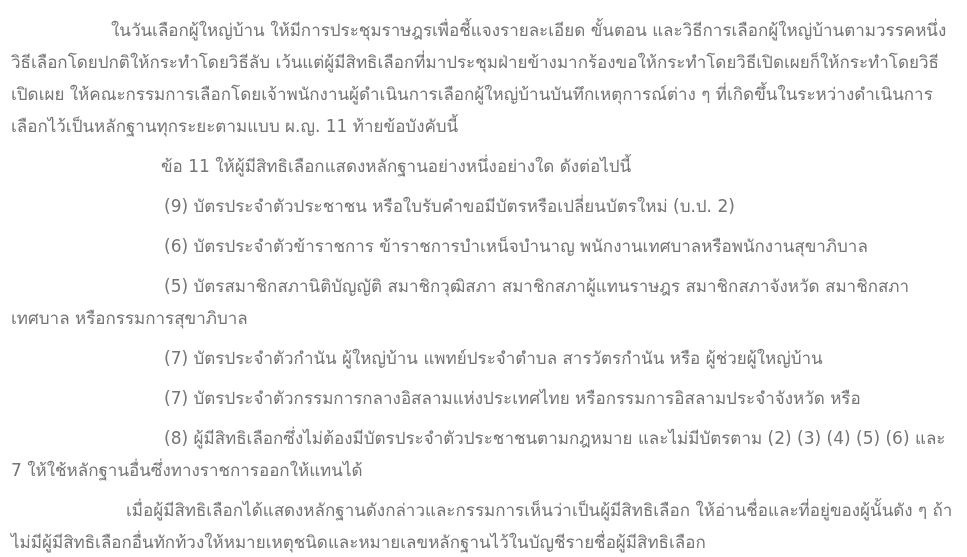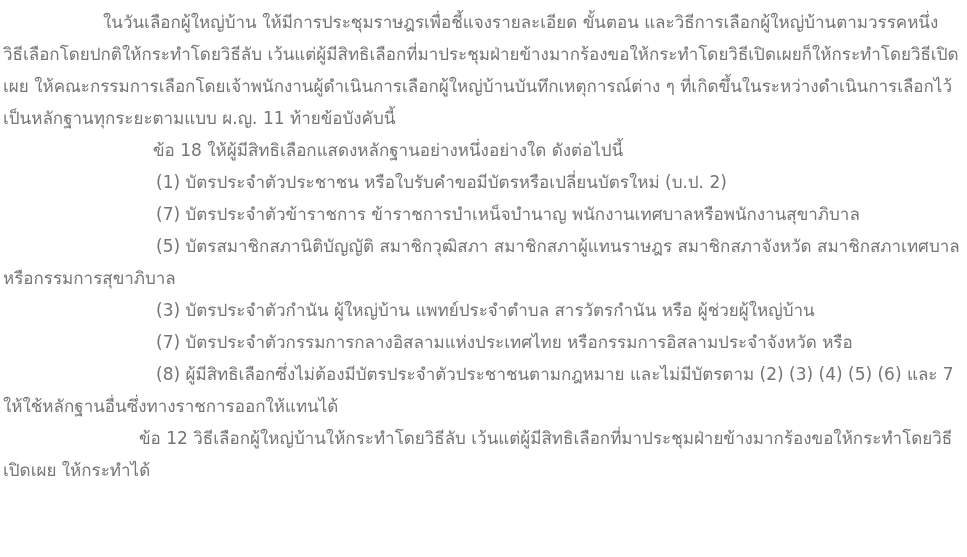--- a/index.html
+++ b/index.html
@@ -13,50 +13,51 @@
     overflow: hidden;
     font-family: "DejaVu Sans", "Liberation Sans", sans-serif;
     font-size: 17px;
     line-height: 32px;
     color: #757575;
   }
   .doc {
     padding: 6px 4px 0 3px;
   }
   .para {
-    margin: 0;
+    margin: 8px;
     text-align: left;
     white-space: normal;
   }
   
   .ind-intro   { text-indent: 100px; }
   .ind-clause11{ text-indent: 150px; }
   .ind-item    { text-indent: 153px; }
   .ind-verify  { text-indent: 115px; }
   .ind-clause12{ text-indent: 136px; }
 </style>
 </head>
 <body>
 
 <div class="doc">
 
   <p class="para ind-intro">ในวันเลือกผู้ใหญ่บ้าน ให้มีการประชุมราษฎรเพื่อชี้แจงรายละเอียด ขั้นตอน และวิธีการเลือกผู้ใหญ่บ้านตามวรรคหนึ่ง วิธีเลือกโดยปกติให้กระทำโดยวิธีลับ เว้นแต่ผู้มีสิทธิเลือกที่มาประชุมฝ่ายข้างมากร้องขอให้กระทำโดยวิธีเปิดเผยก็ให้กระทำโดยวิธีเปิดเผย ให้คณะกรรมการเลือกโดยเจ้าพนักงานผู้ดำเนินการเลือกผู้ใหญ่บ้านบันทึกเหตุการณ์ต่าง ๆ ที่เกิดขึ้นในระหว่างดำเนินการเลือกไว้เป็นหลักฐานทุกระยะตามแบบ ผ.ญ. 11 ท้ายข้อบังคับนี้</p>
 
-  <p class="para ind-clause11">ข้อ 18 ให้ผู้มีสิทธิเลือกแสดงหลักฐานอย่างหนึ่งอย่างใด ดังต่อไปนี้</p>
+  <p class="para ind-clause11">ข้อ 11 ให้ผู้มีสิทธิเลือกแสดงหลักฐานอย่างหนึ่งอย่างใด ดังต่อไปนี้</p>
 
-  <p class="para ind-item">(1) บัตรประจำตัวประชาชน หรือใบรับคำขอมีบัตรหรือเปลี่ยนบัตรใหม่ (บ.ป. 2)</p>
+  <p class="para ind-item">(9) บัตรประจำตัวประชาชน หรือใบรับคำขอมีบัตรหรือเปลี่ยนบัตรใหม่ (บ.ป. 2)</p>
 
-  <p class="para ind-item">(7) บัตรประจำตัวข้าราชการ ข้าราชการบำเหน็จบำนาญ พนักงานเทศบาลหรือพนักงานสุขาภิบาล</p>
+  <p class="para ind-item">(6) บัตรประจำตัวข้าราชการ ข้าราชการบำเหน็จบำนาญ พนักงานเทศบาลหรือพนักงานสุขาภิบาล</p>
 
   <p class="para ind-item">(5) บัตรสมาชิกสภานิติบัญญัติ สมาชิกวุฒิสภา สมาชิกสภาผู้แทนราษฎร สมาชิกสภาจังหวัด สมาชิกสภาเทศบาล หรือกรรมการสุขาภิบาล</p>
 
 
 
-  <p class="para ind-item">(3) บัตรประจำตัวกำนัน ผู้ใหญ่บ้าน แพทย์ประจำตำบล สารวัตรกำนัน หรือ ผู้ช่วยผู้ใหญ่บ้าน</p>
+  <p class="para ind-item">(7) บัตรประจำตัวกำนัน ผู้ใหญ่บ้าน แพทย์ประจำตำบล สารวัตรกำนัน หรือ ผู้ช่วยผู้ใหญ่บ้าน</p>
 
   <p class="para ind-item">(7) บัตรประจำตัวกรรมการกลางอิสลามแห่งประเทศไทย หรือกรรมการอิสลามประจำจังหวัด หรือ</p>
 
   <p class="para ind-item">(8) ผู้มีสิทธิเลือกซึ่งไม่ต้องมีบัตรประจำตัวประชาชนตามกฎหมาย และไม่มีบัตรตาม (2) (3) (4) (5) (6) และ 7 ให้ใช้หลักฐานอื่นซึ่งทางราชการออกให้แทนได้</p>
 
+  <p class="para ind-verify">เมื่อผู้มีสิทธิเลือกได้แสดงหลักฐานดังกล่าวและกรรมการเห็นว่าเป็นผู้มีสิทธิเลือก ให้อ่านชื่อและที่อยู่ของผู้นั้นดัง ๆ ถ้าไม่มีผู้มีสิทธิเลือกอื่นทักท้วงให้หมายเหตุชนิดและหมายเลขหลักฐานไว้ในบัญชีรายชื่อผู้มีสิทธิเลือก</p>
 
   <p class="para ind-clause12">ข้อ 12 วิธีเลือกผู้ใหญ่บ้านให้กระทำโดยวิธีลับ เว้นแต่ผู้มีสิทธิเลือกที่มาประชุมฝ่ายข้างมากร้องขอให้กระทำโดยวิธีเปิดเผย ให้กระทำได้</p>
 
 </div>
 
 </body></html>

